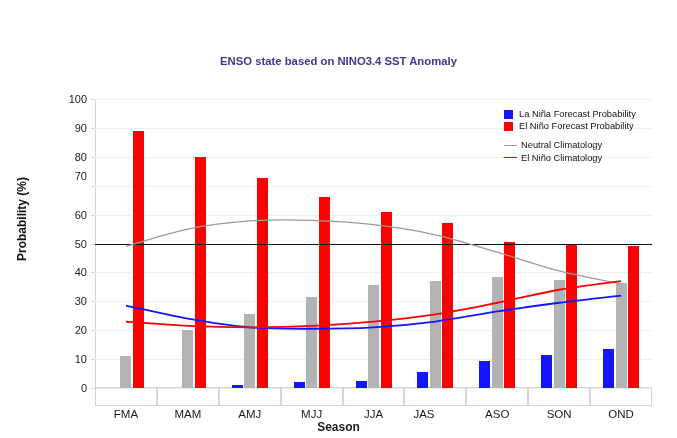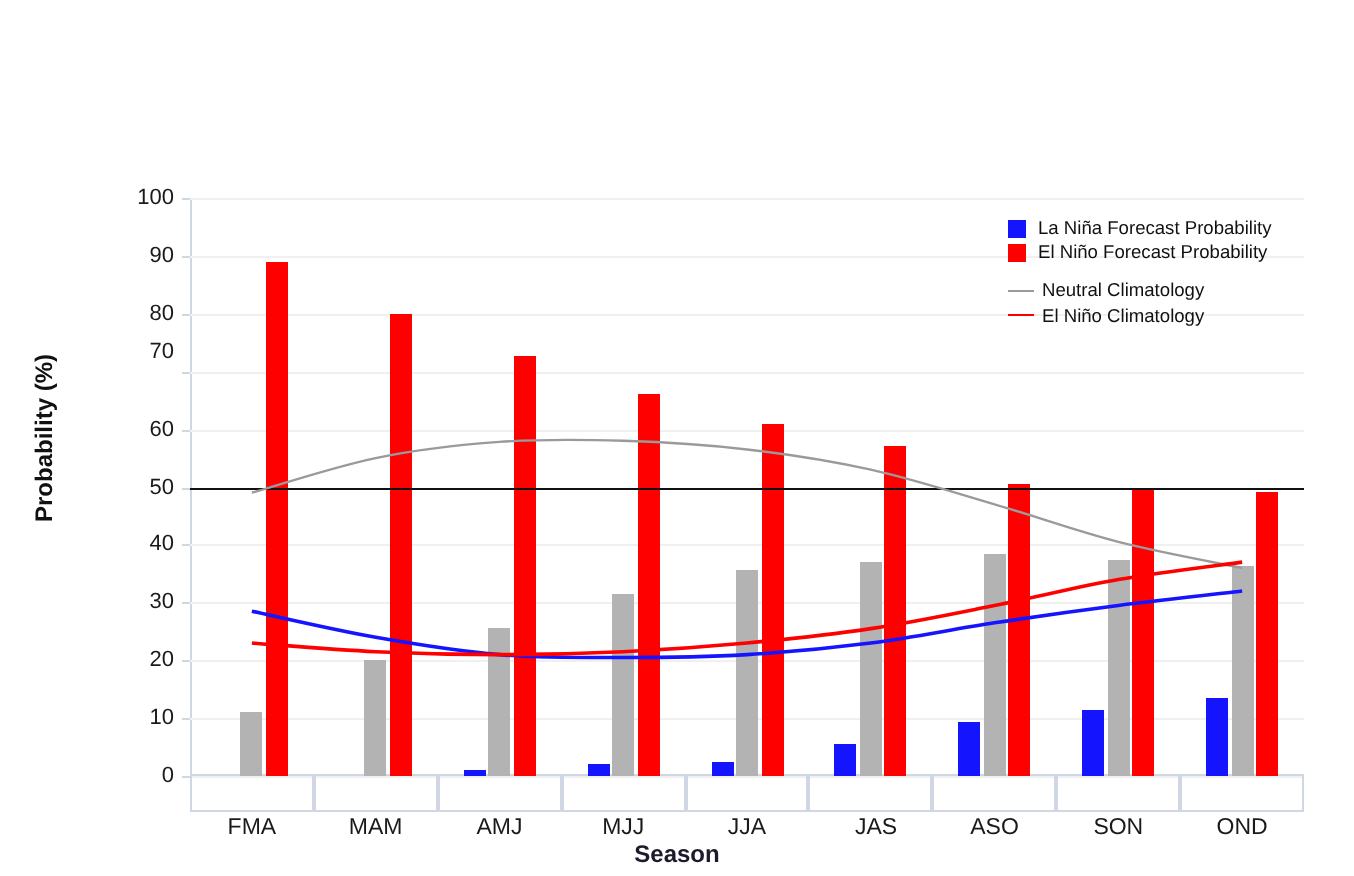--- a/index.html
+++ b/index.html
@@ -91,20 +91,21 @@
   .lg-swatch{width:9px;height:9px;margin-right:6px;flex:0 0 auto;}
   .lg-line{width:13px;height:0;border-top:1.6px solid #000;margin-right:4px;flex:0 0 auto;}
   .lg-gap{height:7px;}
   .lg-text{white-space:nowrap;}
 </style>
 </head>
 <body>
 
 <div id="figure">
 
+  <div class="sub1">ENSO state based on NINO3.4 SST Anomaly</div>
 
   <div class="ylabel">Probability (%)</div>
   <div class="xlabel">Season</div>
 
   <div id="plot">
     <div class="frame-left"></div>
     <div class="frame-bottom"></div>
     <div id="grid-layer">
         <div class="gridline" style="top: 289px;"></div>
         <div class="ytick" style="top: 289px;">0</div>
@@ -179,21 +180,21 @@
       <div class="xtick" style="left: 30.9444px;">FMA</div>
       <div class="xcell" style="left: 61.8889px; width: 61.8889px;"></div>
       <div class="xtick" style="left: 92.8333px;">MAM</div>
       <div class="xcell" style="left: 123.778px; width: 61.8889px;"></div>
       <div class="xtick" style="left: 154.722px;">AMJ</div>
       <div class="xcell" style="left: 185.667px; width: 61.8889px;"></div>
       <div class="xtick" style="left: 216.611px;">MJJ</div>
       <div class="xcell" style="left: 247.556px; width: 61.8889px;"></div>
       <div class="xtick" style="left: 278.5px;">JJA</div>
       <div class="xcell" style="left: 309.444px; width: 61.8889px;"></div>
-      <div class="xtick" style="left: 343px;">JAS</div>
+      <div class="xtick" style="left: 329px;">JAS</div>
       <div class="xcell" style="left: 371.333px; width: 61.8889px;"></div>
       <div class="xtick" style="left: 402.278px;">ASO</div>
       <div class="xcell" style="left: 433.222px; width: 61.8889px;"></div>
       <div class="xtick" style="left: 464.167px;">SON</div>
       <div class="xcell" style="left: 495.111px; width: 61.8889px;"></div>
       <div class="xtick" style="left: 526.056px;">OND</div>
     </div>
 
   <div id="legend">
       <div class="lg-row">

